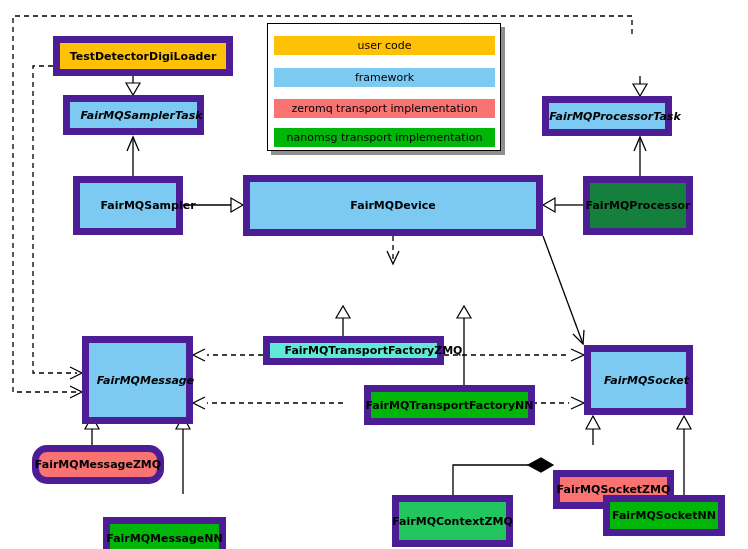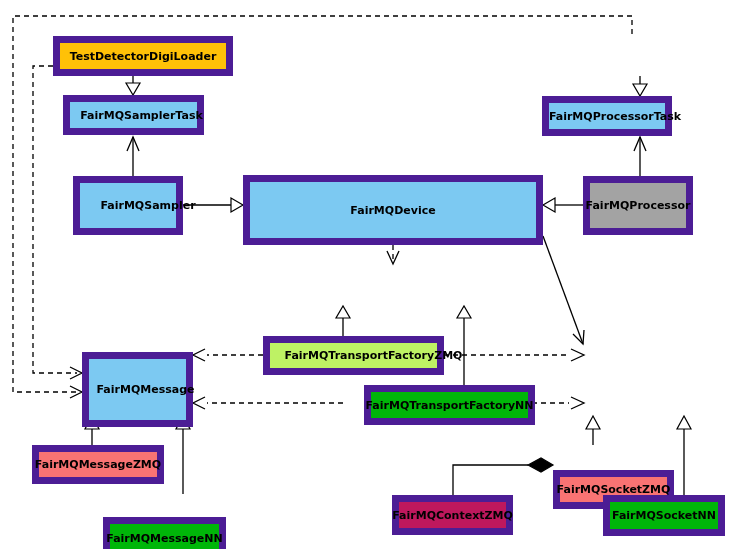--- a/index.html
+++ b/index.html
@@ -2,21 +2,21 @@
 <html><head>
 <meta charset="utf-8">
 <style>
   html,body{margin:0;padding:0;background:#fff;}
   .canvas{position:relative;width:748px;height:549px;background:#fff;overflow:hidden;
           font-family:"DejaVu Sans",sans-serif;}
   .edges{position:absolute;left:0;top:0;}
   .node{position:absolute;border:7px solid #4c1d95;display:flex;align-items:center;
         justify-content:center;font-size:11px;font-weight:bold;color:#000;
         text-align:center;white-space:nowrap;box-sizing:border-box;}
-  .abstract{padding-left:16px;}
+  .abstract{font-style:italic;padding-left:16px;}
   .legend{position:absolute;left:267px;top:23px;width:234px;height:128px;
           background:#fff;border:1px solid #000;box-shadow:4px 4px 0 #8f8f8f;box-sizing:border-box;}
   .legend-bar{position:absolute;left:6px;width:221px;height:19px;display:flex;
               align-items:center;justify-content:center;font-size:11px;color:#000;white-space:nowrap;}
   .lb0{top:12px;} .lb1{top:44px;} .lb2{top:75px;} .lb3{top:104px;}
   svg .ln{stroke:#000;stroke-width:1.3;fill:none;}
   svg .dash{stroke-dasharray:5 4;}
   svg .tri{stroke:#000;stroke-width:1.2;fill:#fff;}
   svg .vee{stroke:#000;stroke-width:1.3;fill:none;}
   svg .diamond{stroke:#000;stroke-width:1.2;fill:#000;}
@@ -127,45 +127,52 @@
       <path class="ln" d="M684,495 V429"></path>
       <polygon class="tri" points="677,429 691,429 684,416"></polygon>
     </g>
 
     <g>
       <path class="ln" d="M453,495 V465 H528"></path>
       <polygon class="diamond" points="528,465 541,458 553,465 541,472"></polygon>
     </g>
   </svg>
 
+  <div class="legend">
+    <div class="legend-bar lb0" style="background-color: rgb(255, 193, 7);">user code</div>
+    <div class="legend-bar lb1" style="background-color: rgb(124, 201, 242);">framework</div>
+    <div class="legend-bar lb2" style="background-color: rgb(249, 115, 115);">zeromq transport implementation</div>
+    <div class="legend-bar lb3" style="background-color: rgb(0, 182, 9);">nanomsg transport implementation</div>
+  </div>
 
   <div class="node" style="left: 53px; top: 36px; width: 180px; height: 40px; background-color: rgb(255, 193, 7);">TestDetectorDigiLoader</div>
 
 
   <div class="node abstract" style="left: 63px; top: 95px; width: 141px; height: 40px; background-color: rgb(124, 201, 242);">FairMQSamplerTask</div>
 
   <div class="node abstract" style="left: 542px; top: 96px; width: 130px; height: 40px; background-color: rgb(124, 201, 242);">FairMQProcessorTask</div>
 
   <div class="node" style="left: 73px; top: 176px; width: 110px; height: 59px; background-color: rgb(124, 201, 242); padding-left: 40px;">FairMQSampler</div>
 
-  <div class="node" style="left: 243px; top: 175px; width: 300px; height: 70px; background-color: rgb(124, 201, 242);">FairMQDevice</div>
+  <div class="node" style="left: 243px; top: 175px; width: 300px; height: 61px; background-color: rgb(124, 201, 242);">FairMQDevice</div>
 
-  <div class="node" style="left: 583px; top: 176px; width: 110px; height: 59px; background-color: #a3a3a3;">FairMQProcessor</div>
+  <div class="node" style="left: 583px; top: 176px; width: 110px; height: 59px; background-color: #15803d;">FairMQProcessor</div>
 
 
-  <div class="node" style="left: 263px; top: 336px; width: 181px; height: 39px; background-color: #bef264; padding-left: 40px;">FairMQTransportFactoryZMQ</div>
+  <div class="node" style="left: 263px; top: 336px; width: 181px; height: 29px; background-color: #5eead4; padding-left: 40px;">FairMQTransportFactoryZMQ</div>
 
   <div class="node" style="left: 343px; top: 385px; width: 171px; height: 40px; background-color: rgb(0, 182, 9); margin-left: 21px;">FairMQTransportFactoryNN</div>
 
-  <div class="node abstract" style="left: 82px; top: 352px; width: 111px; height: 75px; background-color: rgb(124, 201, 242);">FairMQMessage</div>
+  <div class="node abstract" style="left: 82px; top: 336px; width: 111px; height: 88px; background-color: rgb(124, 201, 242);">FairMQMessage</div>
 
+  <div class="node abstract" style="left: 584px; top: 345px; width: 109px; height: 70px; background-color: rgb(124, 201, 242);">FairMQSocket</div>
 
-  <div class="node" style="left: 32px; top: 445px; width: 132px; height: 39px; background-color: rgb(249, 115, 115);">FairMQMessageZMQ</div>
+  <div class="node" style="left: 32px; top: 445px; width: 132px; height: 39px; background-color: rgb(249, 115, 115); border-radius: 15px;">FairMQMessageZMQ</div>
 
   <div class="node" style="left: 103px; top: 494px; width: 123px; height: 42px; background-color: rgb(0, 182, 9); margin-top: 23px;">FairMQMessageNN</div>
 
   <div class="node" style="left: 553px; top: 470px; width: 121px; height: 39px; background-color: rgb(249, 115, 115);">FairMQSocketZMQ</div>
 
   <div class="node" style="left: 603px; top: 495px; width: 122px; height: 41px; background-color: rgb(0, 182, 9);">FairMQSocketNN</div>
 
-  <div class="node" style="left: 392px; top: 495px; width: 121px; height: 40px; background-color: #be185d;">FairMQContextZMQ</div>
+  <div class="node" style="left: 392px; top: 495px; width: 121px; height: 52px; background-color: #22c55e;">FairMQContextZMQ</div>
 
 </div>
 
 </body></html>

